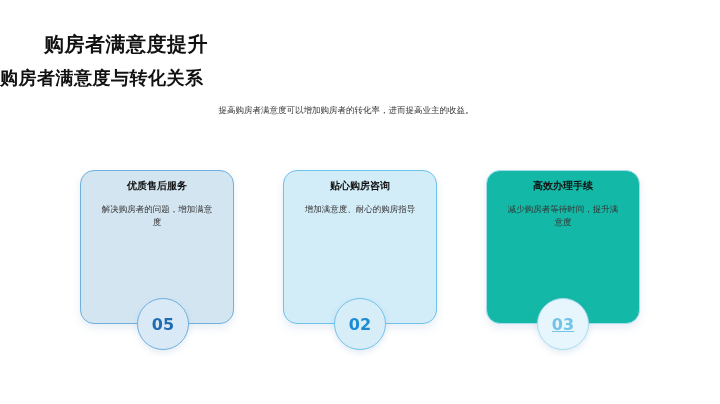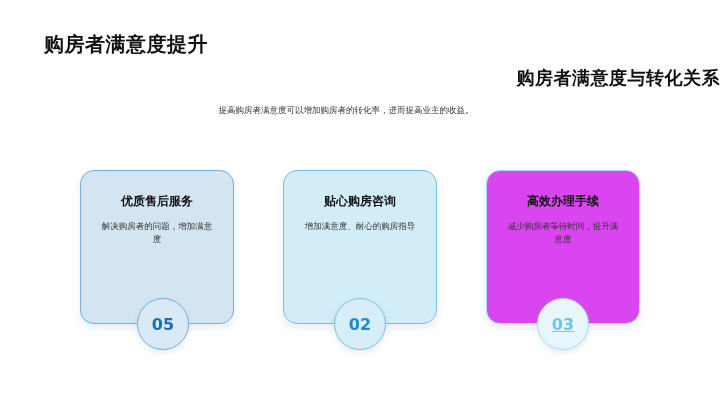--- a/index.html
+++ b/index.html
@@ -5,47 +5,47 @@
   html, body { margin: 0; padding: 0; }
   body {
     width: 720px; height: 404px; background: #ffffff; position: relative; overflow: hidden;
     font-family: "DejaVu Sans", "Liberation Sans", sans-serif; color: #111;
   }
   .slide-title {
     position: absolute; left: 44px; top: 31px; font-size: 20px; font-weight: bold; color: #111;
     letter-spacing: 0.5px;
   }
   .section-title {
-    position: absolute; left: 0; width: 720px; top: 66px; text-align: right;
+    position: absolute; left: 0; width: 720px; top: 66px; text-align: left;
     font-size: 18px; font-weight: bold; color: #111; letter-spacing: 0.5px;
   }
   .subtitle {
     position: absolute; left: 0; width: 692px; top: 105px; text-align: center;
     font-size: 8.5px; color: #333;
   }
   .card {
     position: absolute; top: 170px; width: 154px; height: 154px; box-sizing: border-box;
     border-radius: 14px; border: 1.5px solid; text-align: center;
     box-shadow: 0 4px 8px rgba(120,160,200,0.18);
   }
   .card .card-title {
-    margin-top: 22px; font-size: 12px; font-weight: bold; color: #111;
+    margin-top: 8px; font-size: 10px; font-weight: bold; color: #111;
   }
   .card .card-desc {
     margin: 10px auto 0; width: 118px; font-size: 8.5px; line-height: 13px; color: #333; font-family: Liberation Serif, serif;
   }
   .badge {
     position: absolute; width: 52px; height: 52px; border-radius: 50%; box-sizing: border-box;
     border: 1.5px solid; display: flex; align-items: center; justify-content: center;
     font-size: 16px; font-weight: bold; top: 298px;
     box-shadow: 0 3px 6px rgba(120,160,200,0.2);
   }
   .c1 { left: 80px; background: #d3e5f1; border-color: #6fb0df; }
   .c2 { left: 283px; background: #d2ecf8; border-color: #6fc2ea; }
-  .c3 { left: 486px; background: #d946ef; border-color: #a7dcf0; }
+  .c3 { left: 486px; background: #14b8a6; border-color: #a7dcf0; }
   .b1 { left: 137px; background: #d9e9f5; border-color: #6fb0df; color: #1f6cb4; }
   .b2 { left: 334px; background: #d7eef9; border-color: #6fc2ea; color: #1b8ad2; }
   .b3 { left: 537px; background: #e6f6fc; border-color: #a7dcf0; color: #72c3e8; text-decoration: underline; }
 </style>
 </head>
 <body>
 
 <div class="slide-title">购房者满意度提升</div>
 <div class="section-title">购房者满意度与转化关系</div>
 <div class="subtitle">提高购房者满意度可以增加购房者的转化率，进而提高业主的收益。</div>

